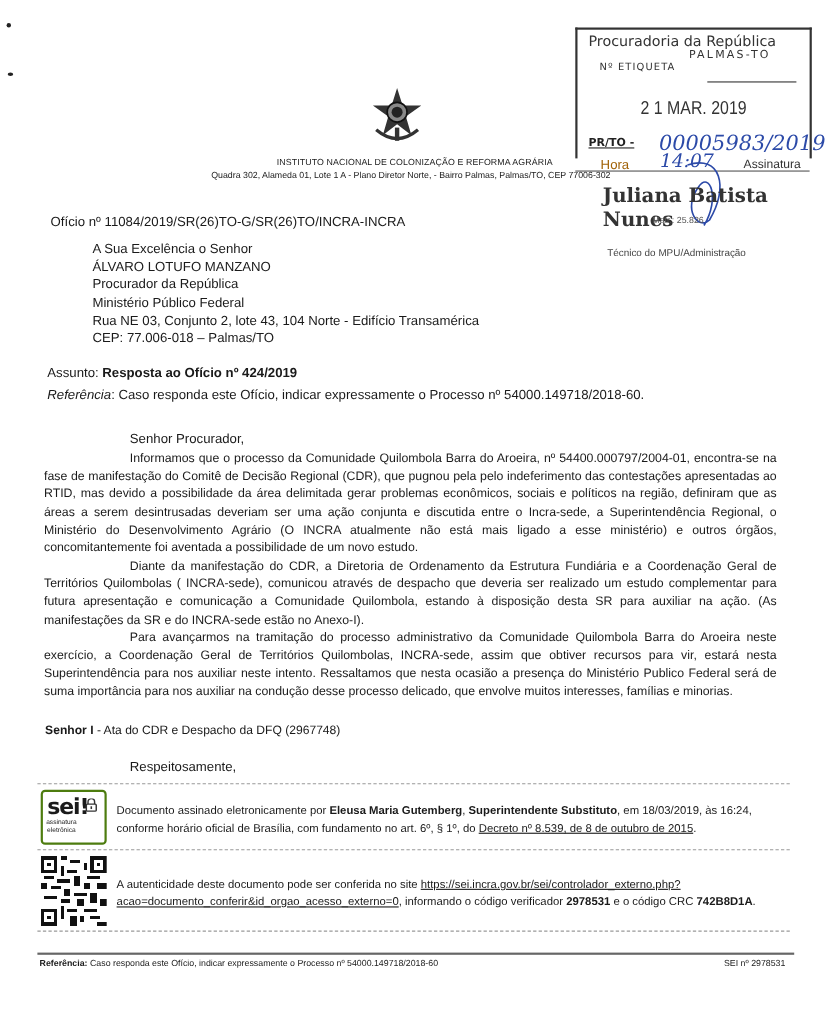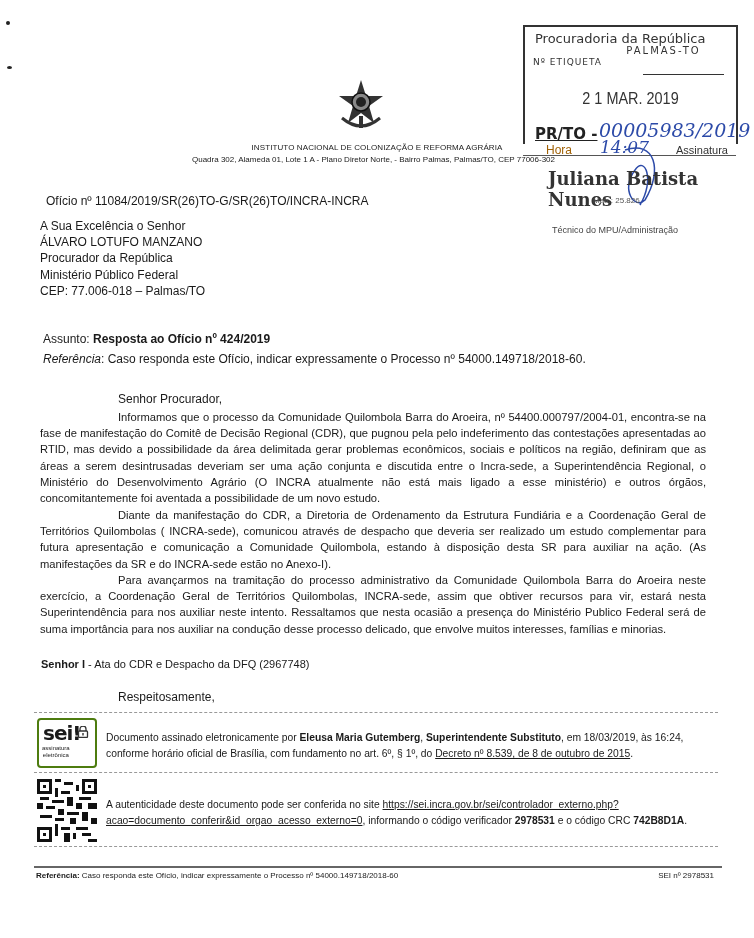--- a/index.html
+++ b/index.html
@@ -11,39 +11,39 @@
   
   .coat { left:336px; top:78px; width:50px; height:52px; }
   .inst { left:0; width:754px; top:143px; text-align:center; font-size:8px; letter-spacing:0.1px; }
   .addr { left:192px; top:155px; font-size:8px; white-space:nowrap; }
 
   
   .stamp { left:523px; top:25px; width:211px; height:117px; border:2px solid #333; border-bottom:none;
            font-family:"DejaVu Sans", sans-serif; color:#333; }
   .stamp .l1 { position:absolute; left:10px; top:4px; font-size:13px; }
   .stamp .l2 { position:absolute; left:0; width:100%; top:18px; text-align:center; font-size:10px; letter-spacing:2px;padding-left:33px; }
-  .stamp .l3 { position:absolute; left:8px; top:30px; font-size:9px; letter-spacing:1px; }
+  .stamp .l3 { position:absolute; left:20px; top:30px; font-size:9px; letter-spacing:1px; }
   .stamp .rule { position:absolute; left:118px; right:12px; top:47px; border-top:1.5px solid #333; }
   .stamp .date { position:absolute; left:0; width:100%; top:62px; text-align:center; font-size:17px;
                  font-family:"Liberation Sans Narrow","Liberation Sans", sans-serif; transform:scaleX(0.85); }
-  .stamp .prto { position:absolute; left:10px; top:98px; font-size:15px; font-weight:bold; text-decoration:underline; color:#222; }
+  .stamp .prto { position:absolute; left:10px; top:98px; font-size:10px; font-weight:bold; text-decoration:underline; color:#222; }
   .stamp .num { position:absolute; left:74px; top:92px; font-size:19px; color:#2c4aa8; font-style:italic; font-family:"DejaVu Serif", serif; }
   .hora { left:546px; top:143px; font-size:12px; color:#a16207; }
   .hora-val { left:600px; top:137px; font-size:17px; color:#2c4aa8; font-style:italic; font-family:"DejaVu Serif", serif; }
   .assin { left:676px; top:144px; font-size:11px; color:#333; }
   .stamp-line { left:523px; top:155px; width:213px; border-top:1px solid #555; }
   .sig-name { left:548px; top:168px; font-size:18px; font-family:"DejaVu Serif", serif; color:#333; font-weight:bold; }
   .sig-role { left:552px; top:185px; font-size:9px; color:#444;margin-top:40px; }
   .sig-mat { left:593px; top:196px; font-size:8px; color:#555; }
 
   
   .t { position:absolute; font-size:12px; white-space:nowrap; }
   .oficio { left:46px; top:194px; }
   .addr-block { left:40px; top:218px; font-size:12px; line-height:16.2px; }
-  .addr-block div { white-space:nowrap; }
+  .addr-block div { white-space:nowrap;margin-left:44px; }
   .assunto { left:43px; top:332px; }
   .ref { left:43px; top:352px; }
   .senhor { left:118px; top:392px; }
   .para { position:absolute; left:40px; width:666px; font-size:11.2px; line-height:16.2px; text-align:justify; }
   .para .first { padding-left:78px; }
   .p1 { top:409px; }
   .p2 { top:507px; }
   .p3 { top:572px; }
   .anexo { left:41px; top:658px; font-size:11px; }
   .resp { left:118px; top:690px; }
@@ -97,20 +97,21 @@
 <div class="abs sig-name">Juliana Batista Nunes</div>
 <div class="abs sig-role">Técnico do MPU/Administração</div>
 <div class="abs sig-mat">Matr.: 25.826</div>
 
 <div class="t oficio">Ofício nº 11084/2019/SR(26)TO-G/SR(26)TO/INCRA-INCRA</div>
 <div class="abs addr-block">
   <div>A Sua Excelência o Senhor</div>
   <div>ÁLVARO LOTUFO MANZANO</div>
   <div>Procurador da República</div>
   <div>Ministério Público Federal</div>
+  <div>Rua NE 03, Conjunto 2, lote 43, 104 Norte - Edifício Transamérica</div>
   <div>CEP: 77.006-018 – Palmas/TO</div>
 </div>
 
 <div class="t assunto">
   <span>Assunto: </span><b>Resposta ao Ofício nº 424/2019</b>
 </div>
 <div class="t ref">
   <i>Referência</i><span>: Caso responda este Ofício, indicar expressamente o Processo nº 54000.149718/2018-60.</span>
 </div>
 

